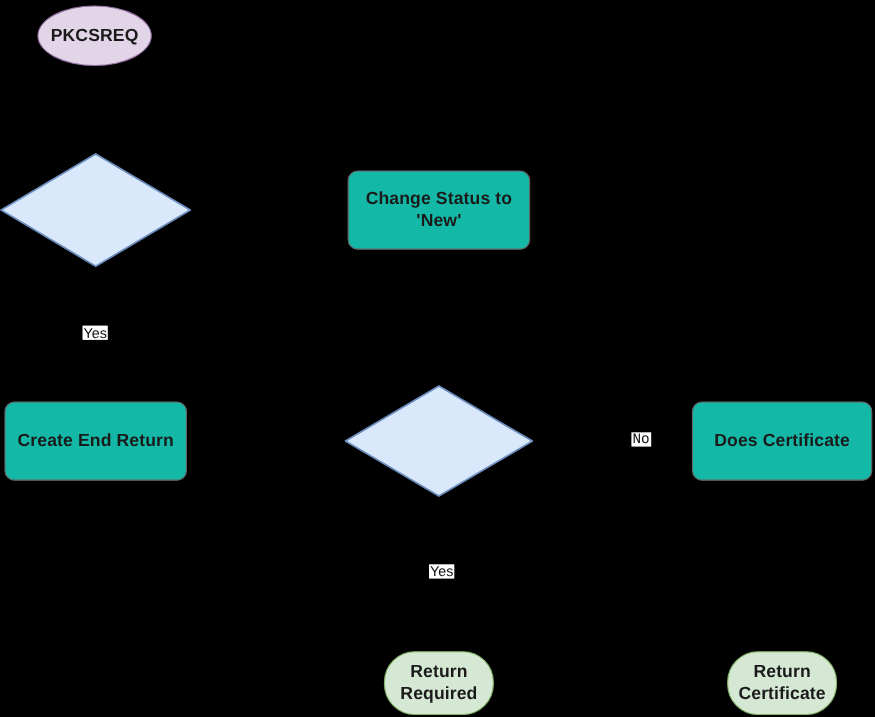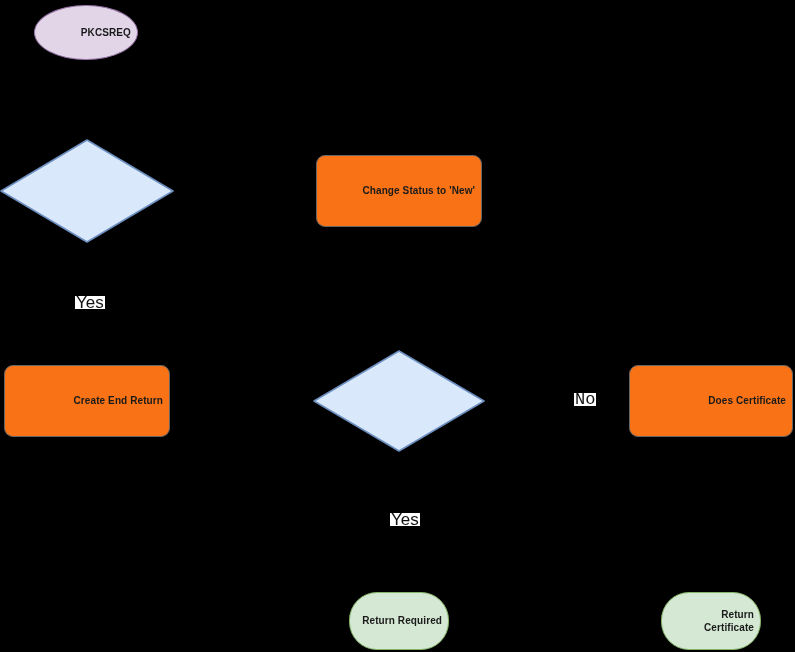--- a/index.html
+++ b/index.html
@@ -23,41 +23,41 @@
   .node {
     position: absolute;
     box-sizing: border-box;
   }
   .node .node-label {
     position: absolute;
     left: 0;
     right: 0;
     top: 50%;
     transform: translateY(-50%);
-    text-align: right;
-    font-size: 10px;
+    text-align: center;
+    font-size: 16px;
     font-weight: bold;
     color: #1a1a1a;
     line-height: 1.25;
     letter-spacing: 0.1px;
     padding: 0 6px;
     box-sizing: border-box;
     white-space: pre-line;
   }
 
   
   .node-ellipse {
     background: #e1d5e7;
     border: 1.6px solid #9673a6;
     border-radius: 50%;
   }
 
   
   .node-process {
-    background: #f97316;
+    background: #14b8a6;
     border: 1.6px solid #666666;
     border-radius: 9px;
   }
 
   
   .node-stadium {
     background: #d5e8d4;
     border: 1.6px solid #82b366;
     border-radius: 28px;
   }
@@ -71,21 +71,21 @@
   }
   .node-decision .node-label {
     z-index: 2;
   }
 
   
   .edge-label {
     position: absolute;
     background: #ffffff;
     color: #111111;
-    font-size: 17px;
+    font-size: 13px;
     line-height: 13px;
     padding: 0 1px;
     white-space: nowrap;
     font-family: "Liberation Sans", sans-serif;
     text-align: right;
   }
 </style>
 </head>
 <body>
 

